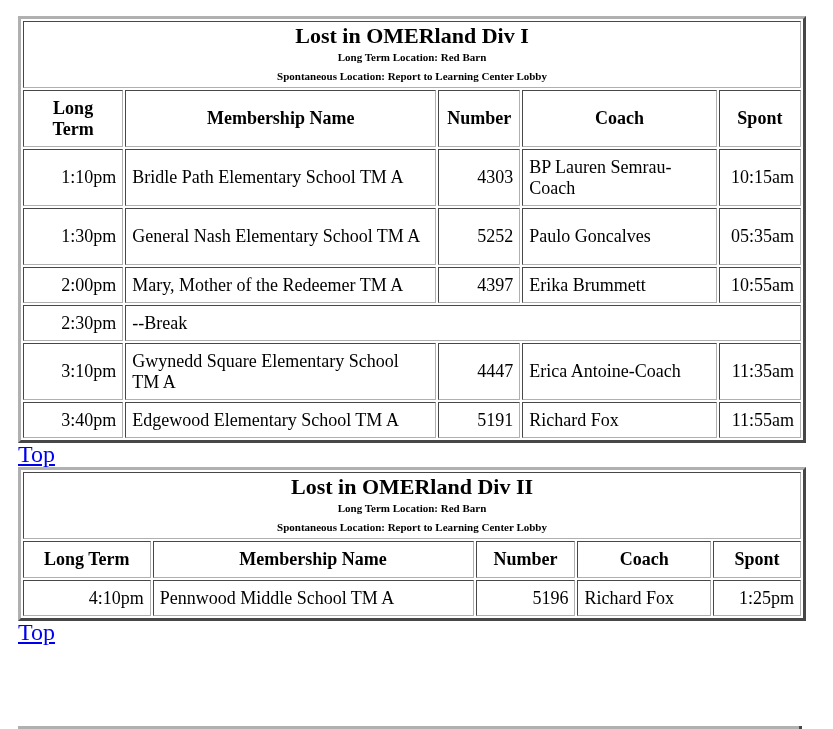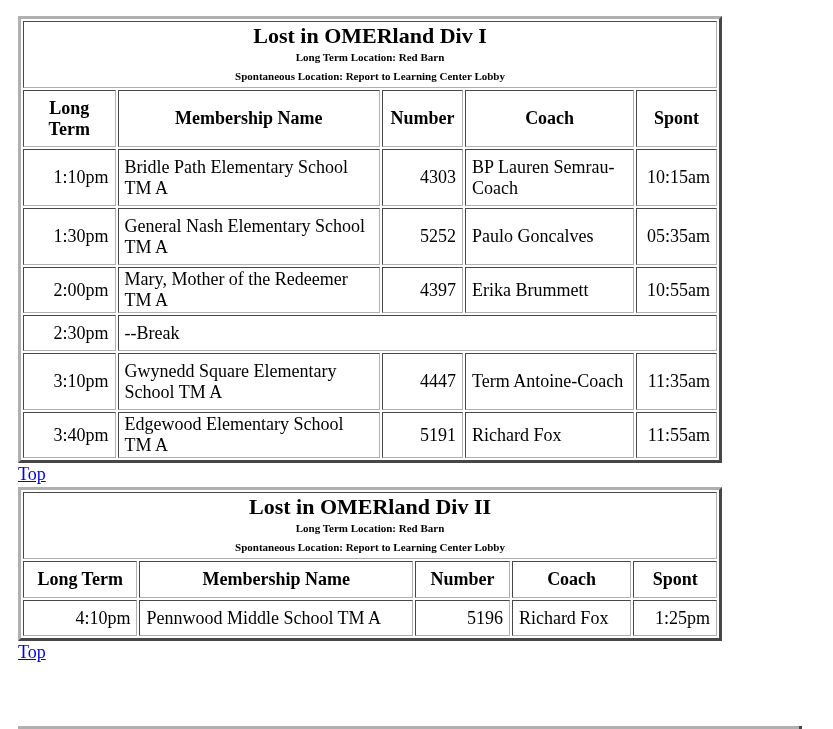--- a/index.html
+++ b/index.html
@@ -4,21 +4,21 @@
 <style>
   html, body { margin: 0; padding: 0; background: #ffffff; }
   body {
     width: 833px; height: 729px; overflow: hidden;
     font-family: "Liberation Serif", "DejaVu Serif", serif;
     font-size: 18px; color: #000;
     position: relative;
   }
   .wrap { position: absolute; left: 18px; top: 16px; width: 784px; }
   table.sched {
-    width: 704px;
+    width: 788px;
     border-collapse: separate;
     border-spacing: 2px;
     border-style: solid;
     border-width: 3px;
     border-color: #b0b0b0 #474747 #474747 #b0b0b0;
     box-sizing: border-box;
   }
   table.sched td, table.sched th {
     border: 1px solid;
     border-color: #474747 #b0b0b0 #b0b0b0 #474747;
@@ -32,21 +32,21 @@
   th.colh { font-weight: bold; text-align: center; font-size: 18px; }
   td.r { text-align: right; }
   td.l { text-align: left; }
   .t1 th.colh { height: 53px; }
   .t1 td { height: 53px; }
   .t1 tr.short td { height: 32px; }
   .t2 th.colh { height: 33px; }
   .t2 td { height: 32px; }
   a.top {
     display: block; color: #0000ee; text-decoration: underline;
-    font-size: 18px; line-height: 22px; width: max-content;
+    font-size: 24px; line-height: 22px; width: max-content;
   }
   .stub {
     position: absolute; left: 18px; top: 726px; width: 784px; height: 3px;
     background: #b0b0b0; box-shadow: inset -3px 0 0 #474747;
   }
 </style>
 </head>
 <body>
 
 <div class="wrap">
@@ -96,21 +96,21 @@
       <td class="r">10:55am</td>
     </tr>
     <tr class="short">
       <td class="r">2:30pm</td>
       <td class="l" colspan="4">--Break</td>
     </tr>
     <tr>
       <td class="r">3:10pm</td>
       <td class="l">Gwynedd Square Elementary School TM A</td>
       <td class="r">4447</td>
-      <td class="l">Term Antoine-Coach</td>
+      <td class="l">Erica Antoine-Coach</td>
       <td class="r">11:35am</td>
     </tr>
     <tr class="short">
       <td class="r">3:40pm</td>
       <td class="l">Edgewood Elementary School TM A</td>
       <td class="r">5191</td>
       <td class="l">Richard Fox</td>
       <td class="r">11:55am</td>
     </tr>
   </tbody>

